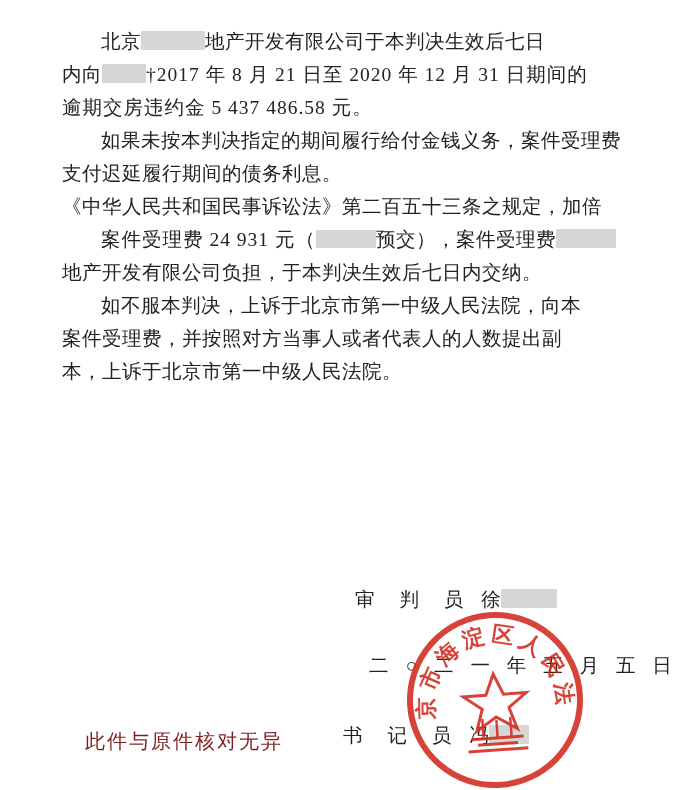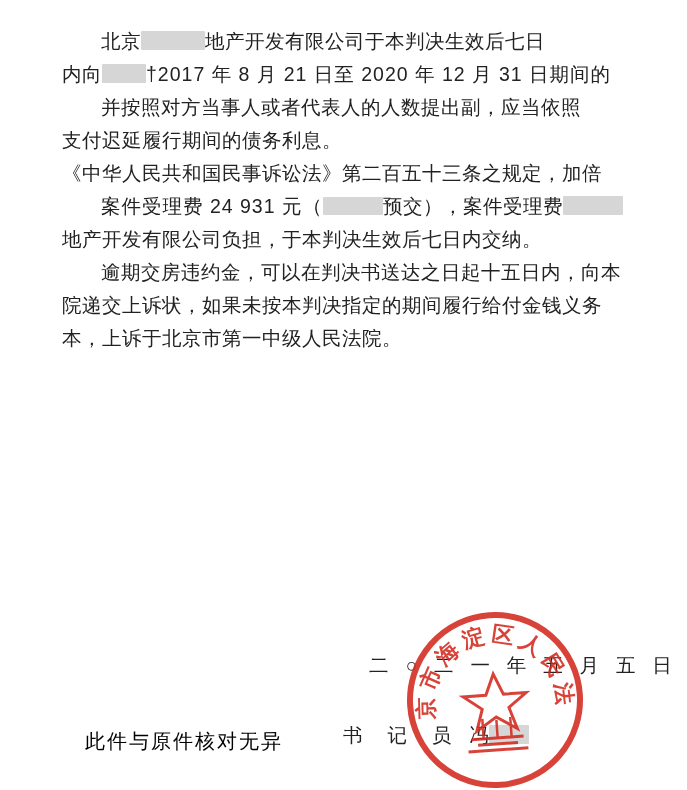--- a/index.html
+++ b/index.html
@@ -40,21 +40,21 @@
     border-radius: 1px;
     filter: blur(0.4px);
   }
   .r-w1 { width: 64px; height: 19px; }
   .r-w2 { width: 44px; height: 19px; }
   .r-w3 { width: 60px; height: 18px; }
   .r-w4 { width: 60px; height: 19px; }
   .r-w5 { width: 56px; height: 19px; }
   .r-w6 { width: 40px; height: 19px; }
   .num {
-    font-family: Liberation Sans, sans-serif;
+    font-family: Liberation Serif, serif;
     letter-spacing: 1px;
   }
   
   .sign-area {
     position: absolute;
     left: 0;
     top: 560px;
     width: 687px;
     height: 230px;
   }
@@ -70,21 +70,21 @@
   .sign-clerk { left: 343px; top: 162px; }
   .sign-name {
     letter-spacing: 0;
     margin-left: 8px;
   }
   .verify {
     position: absolute;
     left: 85px;
     top: 168px;
     font-size: 20px;
-    color: #000000;
+    color: #7f1d1d;
     letter-spacing: 2px;
     font-family: "Liberation Serif", "DejaVu Serif", serif;
   }
   
   .seal {
     position: absolute;
     left: 407px;
     top: 52px;
     width: 176px;
     height: 176px;
@@ -106,51 +106,57 @@
 
 <div class="page">
 
   <div>
     <p class="para indent">
       <span>北京</span><span class="redact r-w1"></span><span>地产开发有限公司于本判决生效后七日</span>
     </p>
     <p class="para">
       <span>内向</span><span class="redact r-w2"></span><span class="num">†2017 年 8 月 21 日至 2020 年 12 月 31 日期间的</span>
     </p>
+    <p class="para">
+      <span class="num">逾期交房违约金 5 437 486.58 元。</span>
+    </p>
 
     <p class="para indent">
-      <span>并按照对方当事人或者代表人的人数提出副，应当依照</span>
+      <span>如果未按本判决指定的期间履行给付金钱义务，案件受理费</span>
     </p>
     <p class="para">
       <span>支付迟延履行期间的债务利息。</span>
     </p>
     <p class="para">
       <span>《中华人民共和国民事诉讼法》第二百五十三条之规定，加倍</span>
     </p>
 
     <p class="para indent">
       <span class="num">案件受理费 24 931 元（</span><span class="redact r-w3"></span><span>预交），案件受理费</span><span class="redact r-w4"></span>
     </p>
     <p class="para">
       <span>地产开发有限公司负担，于本判决生效后七日内交纳。</span>
     </p>
 
     <p class="para indent">
-      <span>逾期交房违约金，可以在判决书送达之日起十五日内，向本</span>
+      <span>如不服本判决，上诉于北京市第一中级人民法院，向本</span>
     </p>
     <p class="para">
-      <span>院递交上诉状，如果未按本判决指定的期间履行给付金钱义务</span>
+      <span>案件受理费，并按照对方当事人或者代表人的人数提出副</span>
     </p>
     <p class="para">
       <span>本，上诉于北京市第一中级人民法院。</span>
     </p>
   </div>
 
   <div class="sign-area">
 
+    <div class="sign-line sign-judge">
+      <span>审 判 员</span><span class="sign-name">徐</span><span class="redact r-w5"></span>
+    </div>
 
     <div class="sign-line sign-date">
       <span>二 ○ 二 一 年 五 月 五 日</span>
     </div>
 
     <div class="sign-line sign-clerk">
       <span>书 记 员</span><span class="sign-name">冯</span><span class="redact r-w6"></span>
     </div>
 
     <div class="verify">此件与原件核对无异</div>

